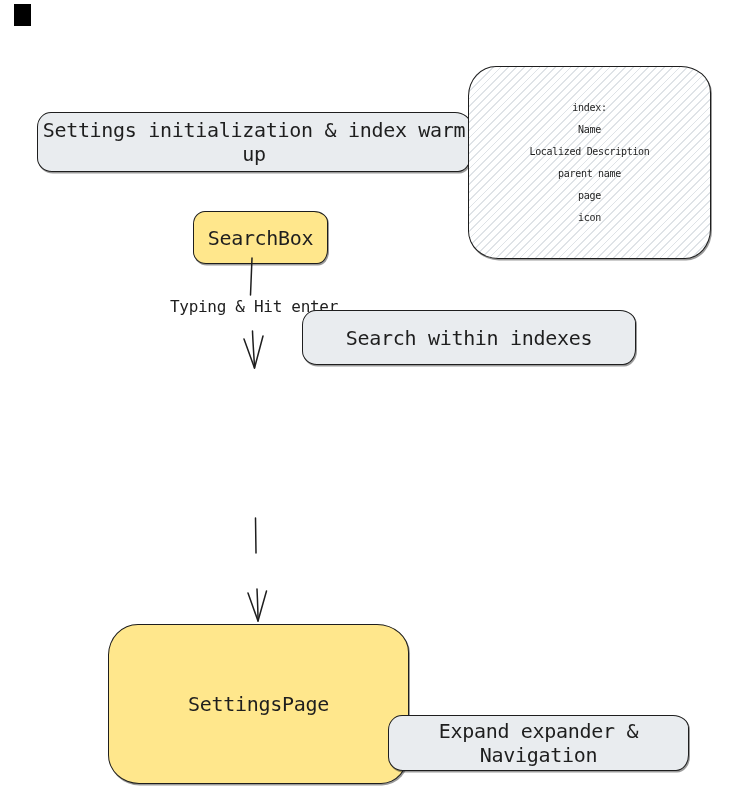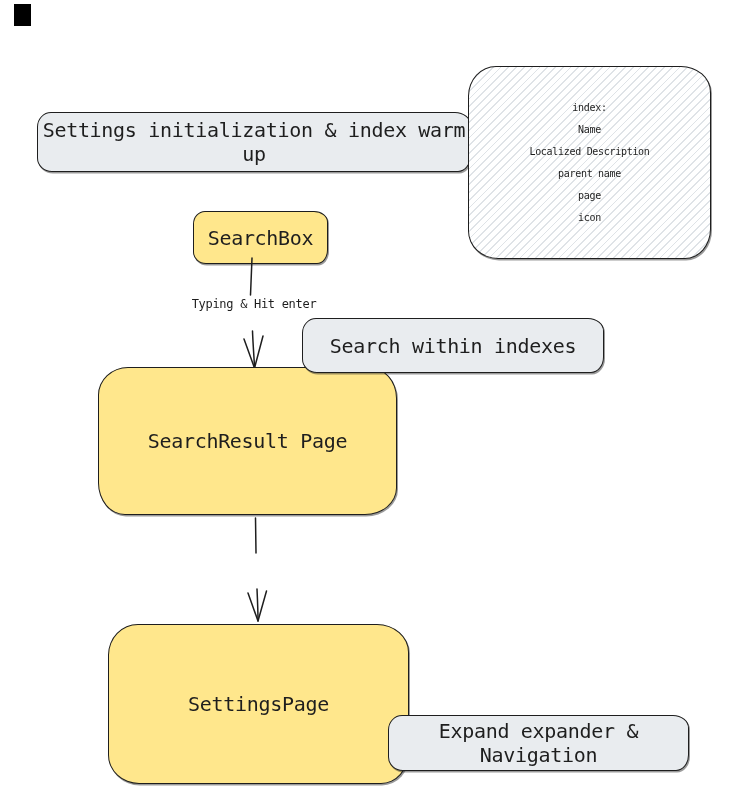--- a/index.html
+++ b/index.html
@@ -26,26 +26,26 @@
       repeating-linear-gradient(135deg, var(--hatch) 0 1.3px, transparent 1.3px 5.5px),
       #ffffff;
     border-radius:28px 30px 26px 30px / 30px 26px 30px 28px;
     flex-direction:column;justify-content:center;
     font-size:10px;line-height:22px;
   }
   .artifact{position:absolute;left:14px;top:4px;width:17px;height:22px;background:#000;}
   .box-settings-init{left:37px;top:112px;width:434px;height:60px;}
   .box-index{left:468px;top:66px;width:243px;height:193px;}
   .box-search-box{left:193px;top:211px;width:135px;height:53px;border-radius:12px 14px 11px 13px / 13px 11px 14px 12px;}
-  .box-search-within{left:302px;top:318px;width:302px;height:55px;z-index:4;}
+  .box-search-within{left:302px;top:310px;width:334px;height:55px;z-index:4;}
   .box-search-result{left:98px;top:367px;width:299px;height:148px;border-radius:30px 28px 32px 27px / 28px 31px 27px 32px;z-index:2;}
   .box-settings-page{left:108px;top:624px;width:301px;height:160px;border-radius:30px 32px 28px 31px / 31px 28px 32px 29px;z-index:2;}
   .box-expand-nav{left:388px;top:715px;width:301px;height:56px;z-index:4;}
   .edge-label{
-    position:absolute;font-size:12px;letter-spacing:-0.3px;text-align:center;
+    position:absolute;font-size:16px;letter-spacing:-0.3px;text-align:center;
     background:#fff;padding:1px 2px;z-index:3;
   }
   .label-typing{left:157px;top:296px;width:190px;}
   .label-click{left:179px;top:560px;width:154px;}
   svg.arrows{position:absolute;left:0;top:0;z-index:1;}
 </style>
 </head>
 <body>
 
 <div class="canvas">
@@ -83,23 +83,20 @@
       <path d="M266.5,591 L258,621"></path>
     </g>
   </svg>
 
   <div class="edge-label label-typing">Typing &amp; Hit enter</div>
 
   <div class="node gray box-search-within">
     <span>Search within indexes</span>
   </div>
 
-  <div class="node yellow box-search-result">
-    <span>SearchResult Page</span>
-  </div>
 
 
   <div class="node yellow box-settings-page">
     <span>SettingsPage</span>
   </div>
 
   <div class="node gray box-expand-nav">
     <span>Expand expander &amp; Navigation</span>
   </div>
 

